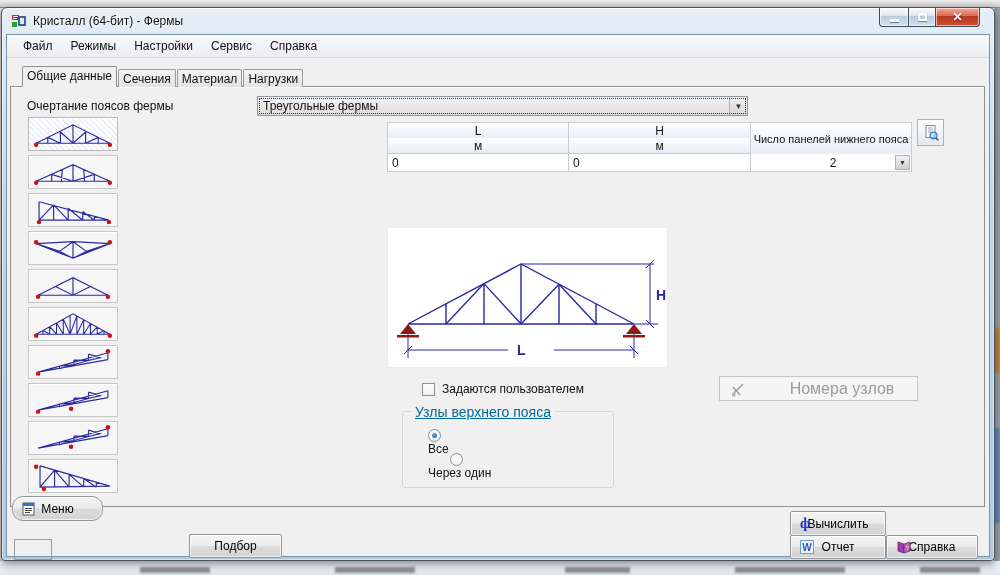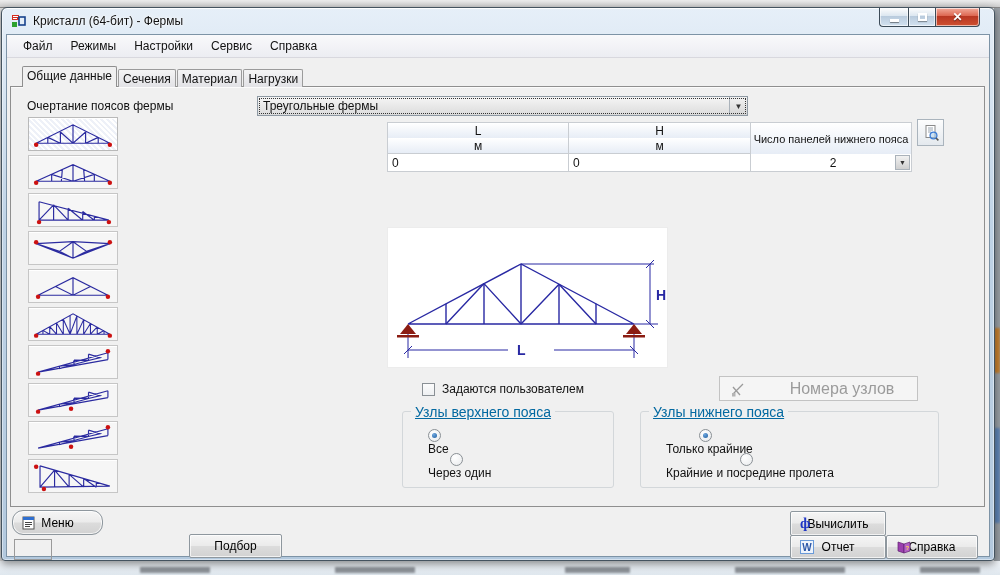--- a/index.html
+++ b/index.html
@@ -115,21 +115,21 @@
   .radio.checked::after { content:""; position:absolute; left:3px; top:3px; width:5px; height:5px; border-radius:50%;
            background:radial-gradient(circle at 35% 30%, #6fa8e0, #1e5d9e); }
   .radio-label { font-size:12px; color:#111; }
 
   
   .btn { position:absolute; border:1px solid #8e979e; border-radius:2px;
          background:linear-gradient(#f5f5f5,#ebebeb 48%,#dcdcdc 52%,#d2d2d2);
          display:flex; align-items:center; justify-content:center; font-size:12px; color:#000; cursor:pointer;
          box-shadow:inset 0 0 0 1px rgba(255,255,255,.7); }
   .btn .bico { position:absolute; left:9px; display:flex; align-items:center; }
-  .btn-menu { left:5px; top:475px; width:91px; height:25px;border-radius:11px; }
+  .btn-menu { left:5px; top:461px; width:91px; height:25px;border-radius:11px; }
   .btn-podbor { left:182px; top:499px; width:93px; height:24px; }
   .btn-calc { left:783px; top:476px; width:96px; height:25px; }
   .btn-report { left:783px; top:500px; width:96px; height:24px; }
   .btn-help { left:879px; top:500px; width:92px; height:24px; }
   .phi { color:#1f35c4; font-weight:bold; font-size:15px; font-family:"Liberation Serif",serif; }
   .w-ico { width:14px; height:14px; border:1px solid #6a9ad8; background:#eef4fc; color:#2b57a8;
            font-weight:bold; font-size:10px; display:flex; align-items:center; justify-content:center; }
 
   .badge-2014 { position:absolute; left:7px; top:504px; width:38px; height:21px; border:1px solid #9a9a9a; }
   .badge-2014 .b-top { height:11px; background:#ef4444; color:#fff; font-size:9px; font-weight:normal;
@@ -360,31 +360,20 @@
         <span class="gb-title">Узлы верхнего пояса</span>
         <div class="radio-row" style="left:25px;top:17px">
           <span class="radio checked"></span>
           <span class="radio-label">Все</span>
         </div>
         <div class="radio-row" style="left:25px;top:41px">
           <span class="radio"></span>
           <span class="radio-label">Через один</span>
         </div>
       </div>
-      <div class="groupbox gb-right">
-        <span class="gb-title">Узлы нижнего пояса</span>
-        <div class="radio-row" style="left:25px;top:17px">
-          <span class="radio checked"></span>
-          <span class="radio-label">Только крайние</span>
-        </div>
-        <div class="radio-row" style="left:25px;top:41px">
-          <span class="radio"></span>
-          <span class="radio-label">Крайние и посредине пролета</span>
-        </div>
-      </div>
 
       <div class="btn btn-menu">
         <span class="bico">
           <svg width="15" height="15" viewBox="0 0 15 15">
             <rect x="1" y="2" width="11" height="12" fill="#fff" stroke="#555"></rect>
             <rect x="1" y="2" width="11" height="3" fill="#2f6fd0"></rect>
             <path d="M3 7.5h7M3 9.5h7M3 11.5h5" stroke="#444" stroke-width="1"></path>
           </svg>
         </span>
         <span>Меню</span>

